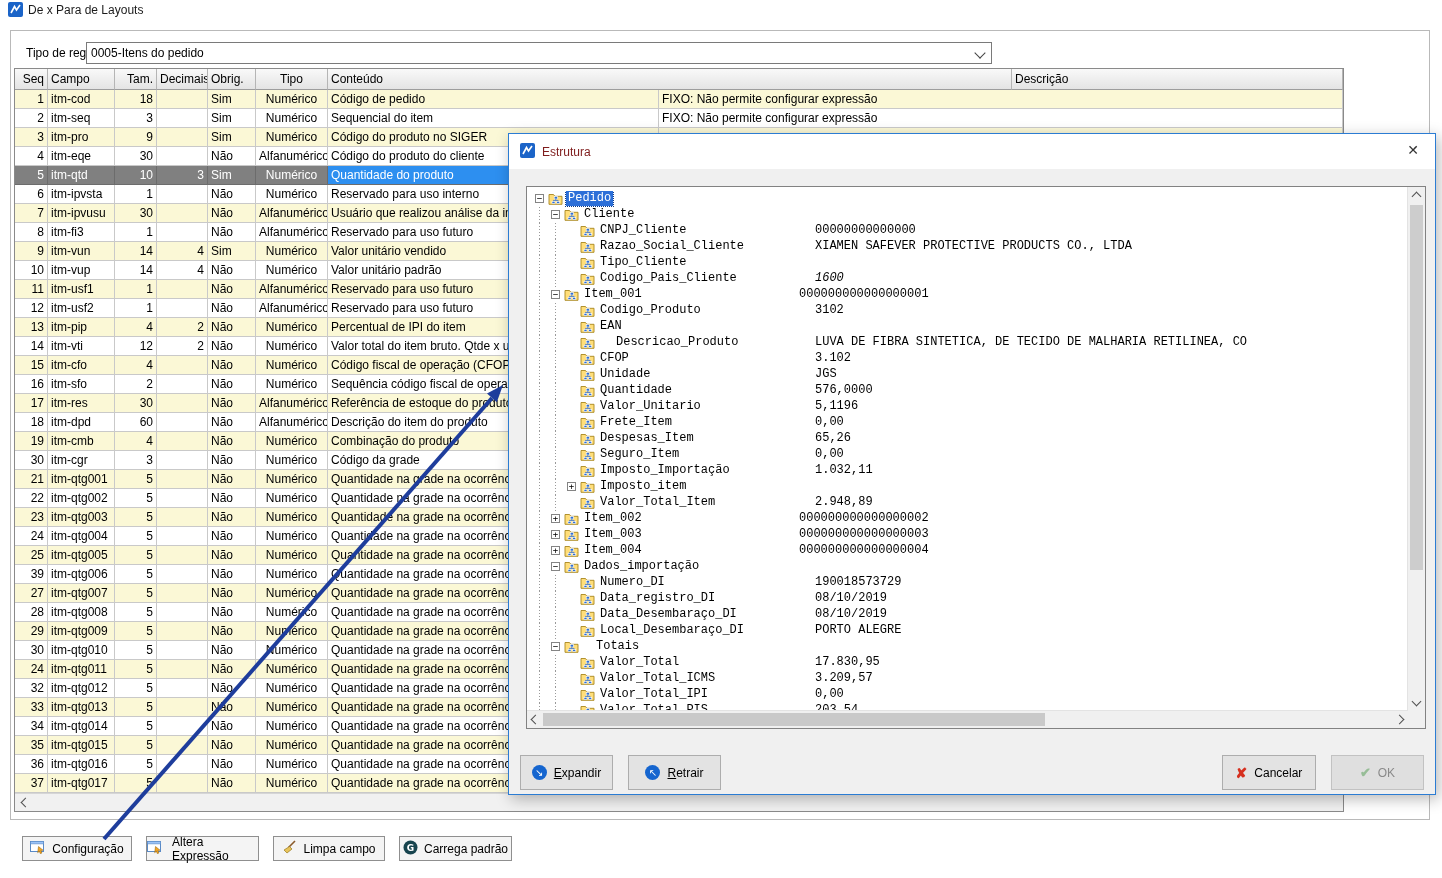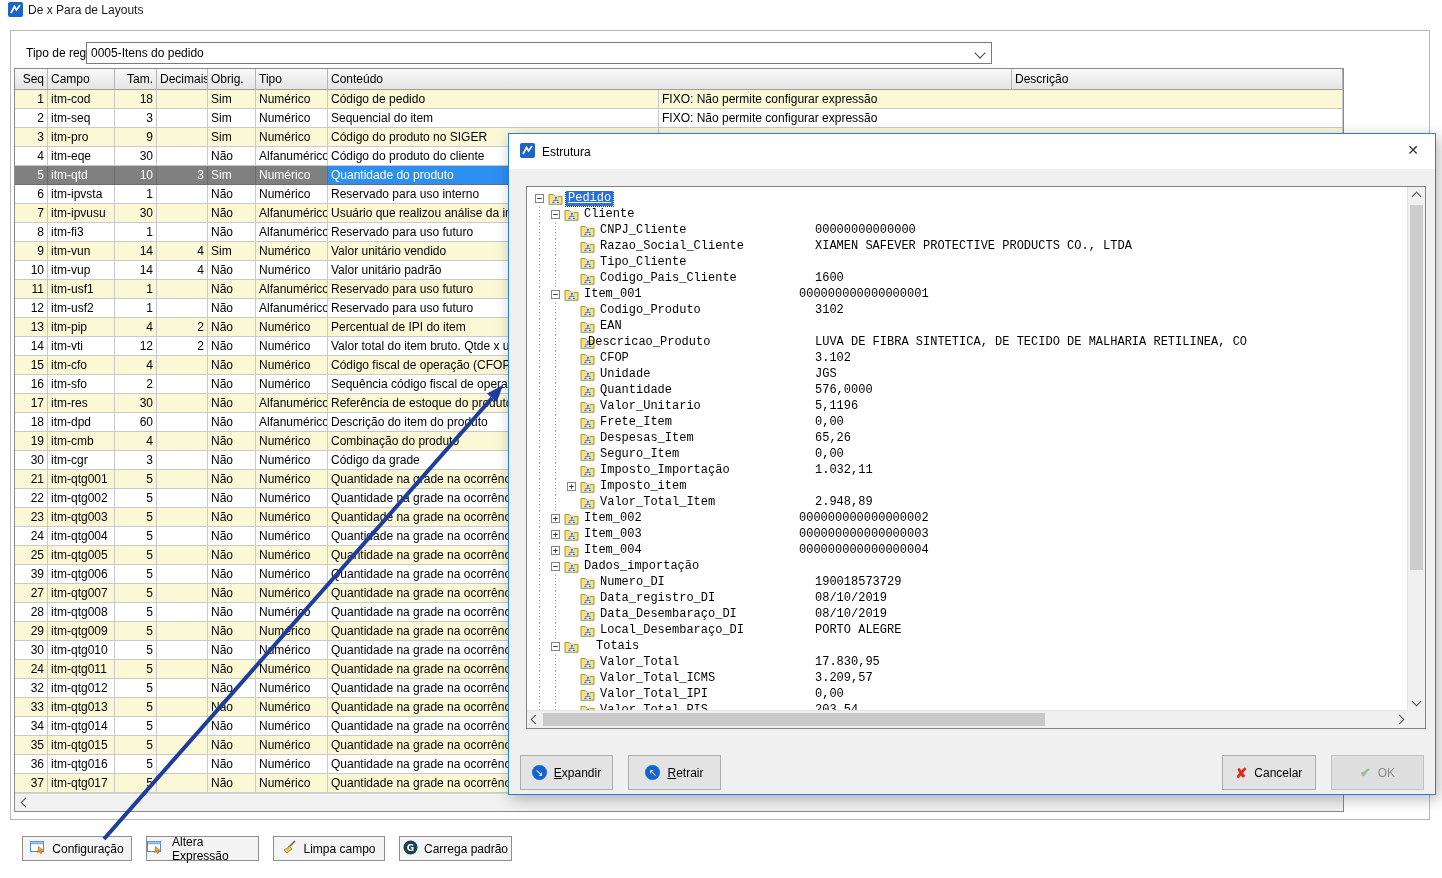--- a/index.html
+++ b/index.html
@@ -24,21 +24,21 @@
   .grid{position:absolute;left:3px;top:37px;width:1330px;height:744px;border:1px solid #8a8a8a;
         background:#fff;box-sizing:border-box;overflow:hidden;}
   .grid-row{display:flex;height:19px;line-height:18px;background:#fff;}
   .grid-row.odd{background:#fbf8d6;}
   .gcell{box-sizing:border-box;border-right:1px solid #c9c9c9;border-bottom:1px solid #c9c9c9;
          padding:0 3px;overflow:hidden;white-space:nowrap;}
   .ghead{display:flex;height:21px;line-height:20px;}
   .ghead .gcell{background:linear-gradient(#f9f9f9,#e4e4e4);border-right:1px solid #b5b5b5;
                 border-bottom:1px solid #9d9d9d;}
   .c-seq{width:33px;} .c-campo{width:67px;} .c-tam{width:42px;} .c-dec{width:51px;}
-  .c-obrig{width:48px;} .c-tipo{width:72px;} .c-desc{width:331px;} .c-cont{width:684px;}
+  .c-obrig{width:48px;} .c-tipo{width:72px;text-align:center;} .c-desc{width:331px;} .c-cont{width:684px;}
   .num{text-align:right;}
   .grid-row.sel{background:#808080;color:#fff;}
   .grid-row.sel .gcell{border-right-color:#6c6c6c;border-bottom-color:#6c6c6c;}
   .grid-row.sel .c-desc{background:#2d8ff0;}
   .grid-hscroll{position:absolute;left:0;right:0;bottom:0;height:17px;background:#f1f1f1;
                 border-top:1px solid #d6d6d6;}
   .chev-l{position:absolute;left:7px;top:5px;width:6px;height:6px;border-left:1.5px solid #505050;
           border-bottom:1.5px solid #505050;transform:rotate(45deg);}
 
   
@@ -48,36 +48,36 @@
   #btn-limpa{left:273px;width:112px;} #btn-carrega{left:399px;width:113px;}
 
   
   .overlay{position:absolute;left:0;top:0;width:1442px;height:878px;z-index:5;pointer-events:none;}
 
   
   .dialog{position:absolute;left:508px;top:133px;width:928px;height:662px;background:#f0f0f0;
           border:1px solid #2b7cd3;box-sizing:border-box;z-index:10;box-shadow:3px 4px 14px rgba(0,0,0,.28);}
   .dlg-titlebar{position:absolute;left:0;top:0;right:0;height:35px;background:#fff;}
   .dlg-titlebar .appicon{position:absolute;left:11px;top:9px;width:15px;height:15px;}
-  .dlg-titlebar .title{position:absolute;left:33px;top:11px;color:#000000;text-align:center;}
+  .dlg-titlebar .title{position:absolute;left:33px;top:11px;color:#7f1d1d;text-align:center;}
   .dlg-close{position:absolute;right:16px;top:8px;font-size:14px;color:#333;cursor:pointer;}
 
   .tree-panel{position:absolute;left:17px;top:52px;width:900px;height:543px;background:#fff;
               border:1px solid #828282;box-sizing:border-box;overflow:hidden;}
   .tree-rows{position:absolute;left:1px;top:4px;right:18px;bottom:18px;overflow:hidden;}
   .tnode{position:relative;height:16px;font-family:"Liberation Mono",monospace;font-size:12px;
          line-height:15px;white-space:nowrap;}
   .guide{position:absolute;top:0;bottom:0;width:1px;
          background-image:repeating-linear-gradient(to bottom,#9a9a9a 0 1px,transparent 1px 3px);}
   .toggle{position:absolute;top:3px;width:9px;height:9px;box-sizing:border-box;border:1px solid #848484;
           background:#fff;font-size:9px;line-height:6px;text-align:center;
           font-family:"DejaVu Sans Mono",monospace;}
   .ticon{position:absolute;top:1px;}
   .tlabel{position:absolute;top:0;padding:0 2px;}
-  .tlabel.sel{background:#2c6fd8;color:#fff;outline:1px dotted #0a3a8c;text-decoration:underline;}
+  .tlabel.sel{background:#2c6fd8;color:#fff;outline:1px dotted #0a3a8c;}
   .tvalue{position:absolute;top:0;}
 
   .vscroll{position:absolute;right:0;top:0;width:17px;bottom:17px;background:#f0f0f0;border-left:1px solid #e3e3e3;}
   .vs-thumb{position:absolute;left:2px;right:2px;top:18px;height:365px;background:#cdcdcd;}
   .hscroll{position:absolute;left:0;bottom:0;right:17px;height:17px;background:#f0f0f0;border-top:1px solid #e3e3e3;}
   .hs-thumb{position:absolute;top:2px;bottom:2px;left:16px;width:502px;background:#c9c9c9;}
   .sb-chev{position:absolute;width:6px;height:6px;border-left:1.5px solid #505050;border-bottom:1.5px solid #505050;}
   .sb-up{top:6px;left:5px;transform:rotate(135deg);}
   .sb-down{bottom:6px;left:5px;transform:rotate(-45deg);}
   .sb-left{left:5px;top:5px;transform:rotate(45deg);}
@@ -622,21 +622,21 @@
             <span class="guide" style="left: 11px;"></span>
             <span class="guide" style="left: 27px;"></span>
             <span class="ticon" style="left: 52px;"><svg width="15" height="13" viewBox="0 0 15 13">
                 <path d="M1 2.5h4.5l1.4 1.8H14v8H1z" fill="#ffde7a" stroke="#a8861e" stroke-width="0.9"></path>
                 <rect x="6.2" y="4.6" width="3.2" height="2.4" fill="#2e6fd8" stroke="#fff" stroke-width="0.6"></rect>
                 <path d="M7.8 7v1.4M5.5 8.4h4.6M5.5 8.4v1M10.1 8.4v1" stroke="#2e6fd8" stroke-width="0.8" fill="none"></path>
                 <rect x="4" y="9.3" width="3" height="2.2" fill="#2e6fd8" stroke="#fff" stroke-width="0.6"></rect>
                 <rect x="8.7" y="9.3" width="3" height="2.2" fill="#2e6fd8" stroke="#fff" stroke-width="0.6"></rect>
               </svg></span>
             <span class="tlabel" style="left: 70px;">Codigo_Pais_Cliente</span>
-            <span class="tvalue" style="left: 287px;">1600</span>
+            <span class="tvalue" style="left: 287px; font-style: italic;">1600</span>
           </div>
           <div class="tnode">
             <span class="guide" style="left: 11px;"></span>
             <span class="toggle" style="left: 23px;">−</span>
             <span class="ticon" style="left: 36px;"><svg width="15" height="13" viewBox="0 0 15 13">
                 <path d="M1 2.5h4.5l1.4 1.8H14v8H1z" fill="#ffde7a" stroke="#a8861e" stroke-width="0.9"></path>
                 <rect x="6.2" y="4.6" width="3.2" height="2.4" fill="#2e6fd8" stroke="#fff" stroke-width="0.6"></rect>
                 <path d="M7.8 7v1.4M5.5 8.4h4.6M5.5 8.4v1M10.1 8.4v1" stroke="#2e6fd8" stroke-width="0.8" fill="none"></path>
                 <rect x="4" y="9.3" width="3" height="2.2" fill="#2e6fd8" stroke="#fff" stroke-width="0.6"></rect>
                 <rect x="8.7" y="9.3" width="3" height="2.2" fill="#2e6fd8" stroke="#fff" stroke-width="0.6"></rect>
@@ -672,21 +672,21 @@
           <div class="tnode">
             <span class="guide" style="left: 11px;"></span>
             <span class="guide" style="left: 27px;"></span>
             <span class="ticon" style="left: 52px;"><svg width="15" height="13" viewBox="0 0 15 13">
                 <path d="M1 2.5h4.5l1.4 1.8H14v8H1z" fill="#ffde7a" stroke="#a8861e" stroke-width="0.9"></path>
                 <rect x="6.2" y="4.6" width="3.2" height="2.4" fill="#2e6fd8" stroke="#fff" stroke-width="0.6"></rect>
                 <path d="M7.8 7v1.4M5.5 8.4h4.6M5.5 8.4v1M10.1 8.4v1" stroke="#2e6fd8" stroke-width="0.8" fill="none"></path>
                 <rect x="4" y="9.3" width="3" height="2.2" fill="#2e6fd8" stroke="#fff" stroke-width="0.6"></rect>
                 <rect x="8.7" y="9.3" width="3" height="2.2" fill="#2e6fd8" stroke="#fff" stroke-width="0.6"></rect>
               </svg></span>
-            <span class="tlabel" style="left: 58px;">Descricao_Produto</span>
+            <span class="tlabel" style="left: 86px;">Descricao_Produto</span>
             <span class="tvalue" style="left: 287px;">LUVA DE FIBRA SINTETICA, DE TECIDO DE MALHARIA RETILINEA, CO</span>
           </div>
           <div class="tnode">
             <span class="guide" style="left: 11px;"></span>
             <span class="guide" style="left: 27px;"></span>
             <span class="ticon" style="left: 52px;"><svg width="15" height="13" viewBox="0 0 15 13">
                 <path d="M1 2.5h4.5l1.4 1.8H14v8H1z" fill="#ffde7a" stroke="#a8861e" stroke-width="0.9"></path>
                 <rect x="6.2" y="4.6" width="3.2" height="2.4" fill="#2e6fd8" stroke="#fff" stroke-width="0.6"></rect>
                 <path d="M7.8 7v1.4M5.5 8.4h4.6M5.5 8.4v1M10.1 8.4v1" stroke="#2e6fd8" stroke-width="0.8" fill="none"></path>
                 <rect x="4" y="9.3" width="3" height="2.2" fill="#2e6fd8" stroke="#fff" stroke-width="0.6"></rect>

